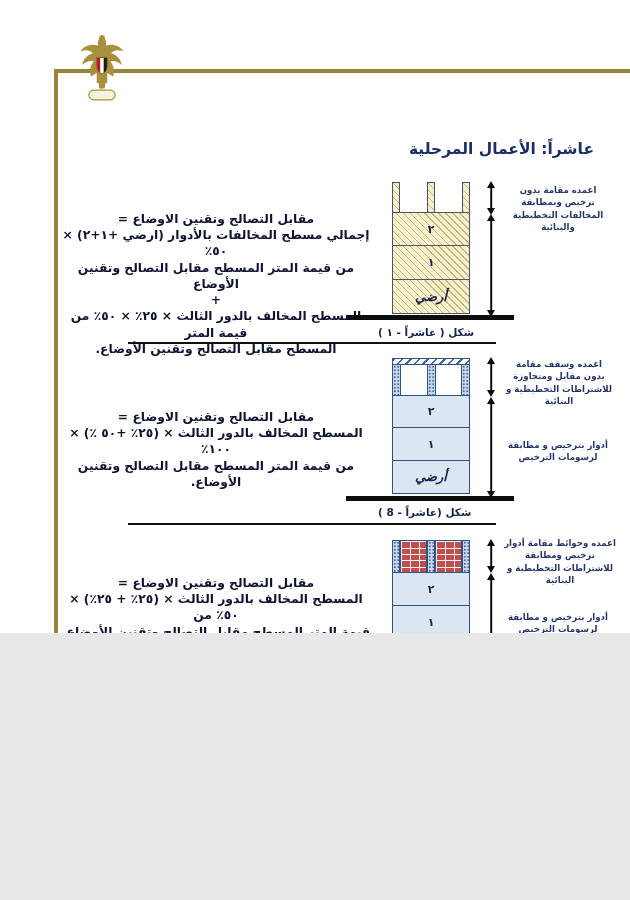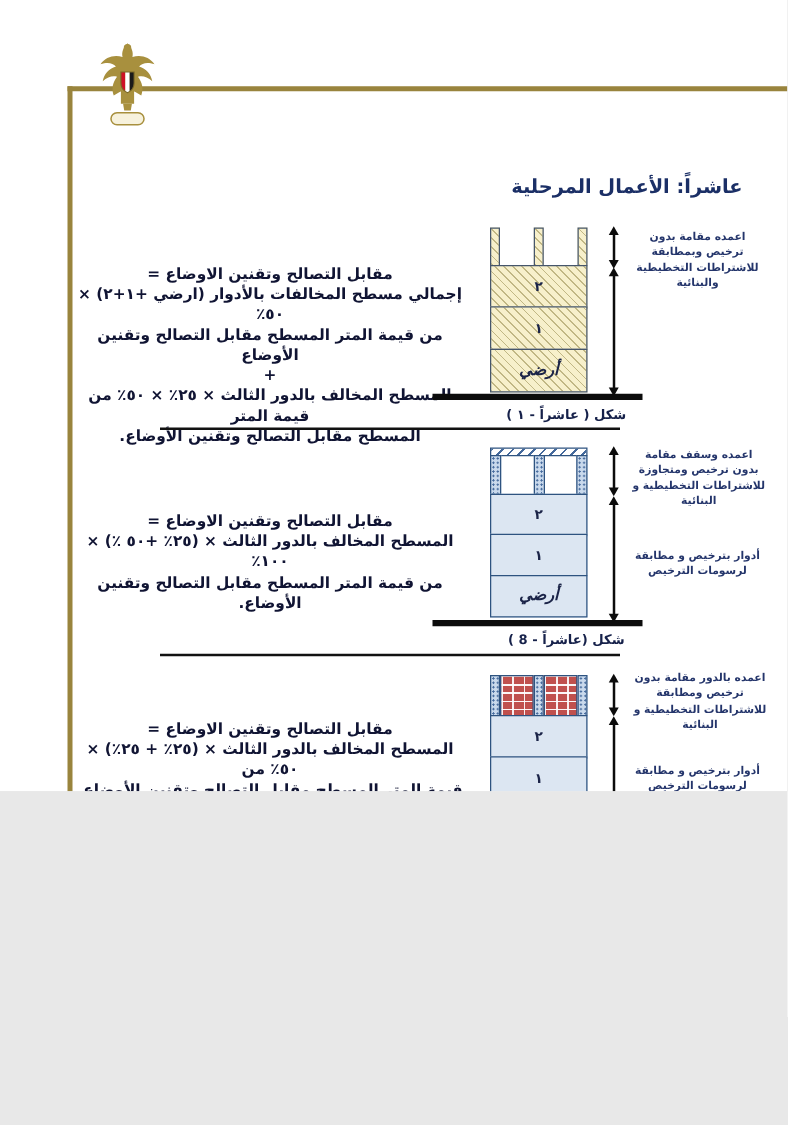--- a/index.html
+++ b/index.html
@@ -60,21 +60,21 @@
   }
   .brick{
     background-color:#c0504d;
     background-image:
       repeating-linear-gradient(to bottom,rgba(255,255,255,.95) 0 1px,transparent 1px 6.5px),
       repeating-linear-gradient(to right,rgba(255,255,255,.9) 0 1.2px,transparent 1.2px 9px);
     border:1.2px solid #2e5380;box-sizing:border-box;flex:1;
   }
   .groundline{position:absolute;height:5px;background:#0c0c0c;}
   .fig-caption{
-    position:absolute;width:150px;text-align:center;direction:rtl;
+    position:absolute;width:150px;text-align:left;direction:rtl;
     font-size:10.5px;font-weight:bold;color:#16214a;
   }
   .separator{position:absolute;height:2px;background:#111;}
   
   .varrow{position:absolute;width:10px;}
   .varrow .aline{
     position:absolute;left:50%;transform:translateX(-50%);
     top:4px;bottom:4px;width:1.6px;background:#0c0c0c;
   }
   .varrow::before{
@@ -154,21 +154,21 @@
 
   <div class="varrow" style="left:486px;top:181px;height:34px">
       <div class="aline"></div>
     </div>
   <div class="varrow" style="left:486px;top:214px;height:103px">
       <div class="aline"></div>
     </div>
 
   <div class="annot" style="left:502px;top:184px;width:112px">اعمده مقامة بدون
 ترخيص وبمطابقة
-للاشتراطات التخطيطية
+المخالفات التخطيطية
 والبنائية</div>
 
   <div class="formula" style="top:409px">مقابل التصالح وتقنين الاوضاع =
 المسطح المخالف بالدور الثالث × (٢٥٪ +٥٠ ٪) × ١٠٠٪
 من قيمة المتر المسطح مقابل التصالح وتقنين الأوضاع.</div>
 
   <div class="building" style="left:392px;top:358px">
     <div class="roof-slab"></div>
     <div class="cols-row" style="height:32px;margin-top:-1px">
       <div class="colpost blue stipple" style="width:9px"></div>
@@ -191,21 +191,21 @@
   <div class="separator" style="left:128px;top:523px;width:368px"></div>
 
   <div class="varrow" style="left:486px;top:357px;height:40px">
       <div class="aline"></div>
     </div>
   <div class="varrow" style="left:486px;top:397px;height:101px">
       <div class="aline"></div>
     </div>
 
   <div class="annot" style="left:500px;top:358px;width:118px">اعمده وسقف مقامة
-بدون ترخيص ومتجاوزة
+بدون مقابل ومتجاوزة
 للاشتراطات التخطيطية و
 البنائية</div>
   <div class="annot" style="left:502px;top:439px;width:112px">أدوار بترخيص و مطابقة
 لرسومات الترخيص</div>
 
   <div class="formula" style="top:575px">مقابل التصالح وتقنين الاوضاع =
 المسطح المخالف بالدور الثالث × (٢٥٪ + ٢٥٪) × ٥٠٪ من
 قيمة المتر المسطح مقابل التصالح وتقنين الأوضاع.</div>
 
   <div class="building" style="left:392px;top:540px">
@@ -230,20 +230,20 @@
   <div class="groundline" style="left:346px;top:674px;width:168px"></div>
   <div class="fig-caption" style="left:378px;top:686px">شكل (عاشراً - 8 )</div>
 
   <div class="varrow" style="left:486px;top:539px;height:34px">
       <div class="aline"></div>
     </div>
   <div class="varrow" style="left:486px;top:573px;height:103px">
       <div class="aline"></div>
     </div>
 
-  <div class="annot" style="left:498px;top:537px;width:124px">اعمده بالدور مقامة بدون
+  <div class="annot" style="left:498px;top:537px;width:124px">اعمده وحوائط مقامة أدوار
 ترخيص ومطابقة
 للاشتراطات التخطيطية و
 البنائية</div>
   <div class="annot" style="left:502px;top:611px;width:112px">أدوار بترخيص و مطابقة
 لرسومات الترخيص</div>
 
 </div>
 
 </body></html>

